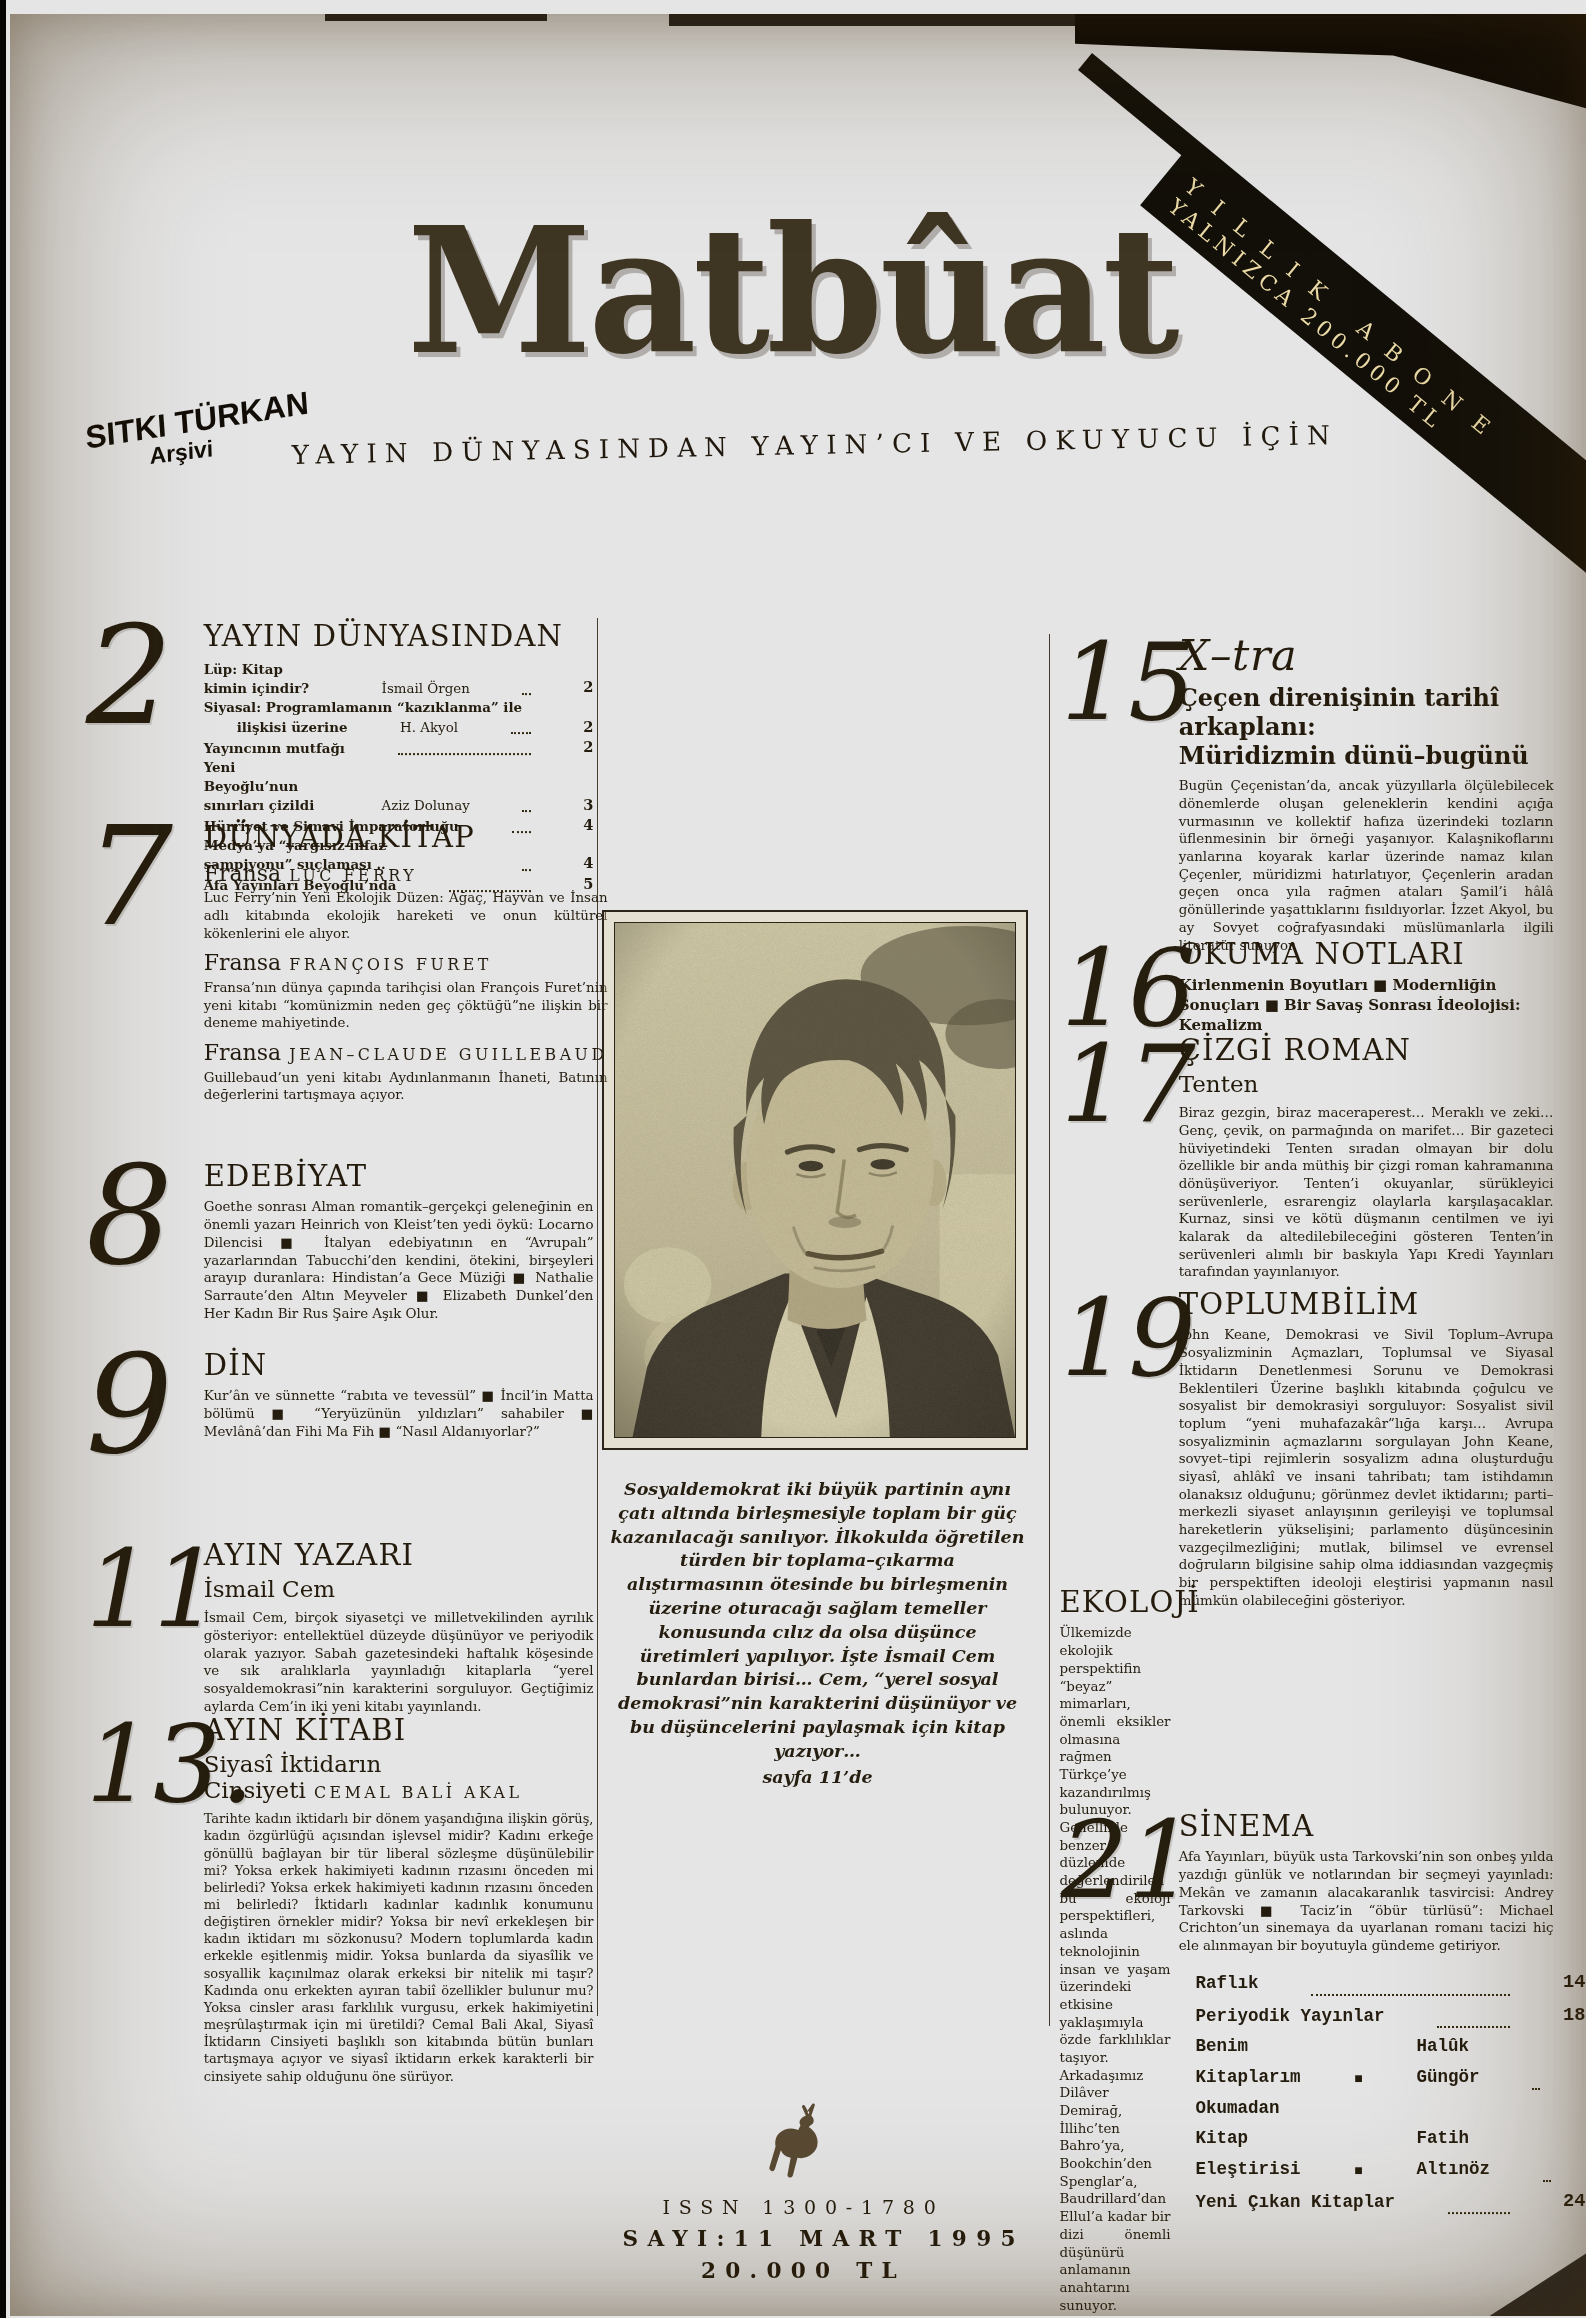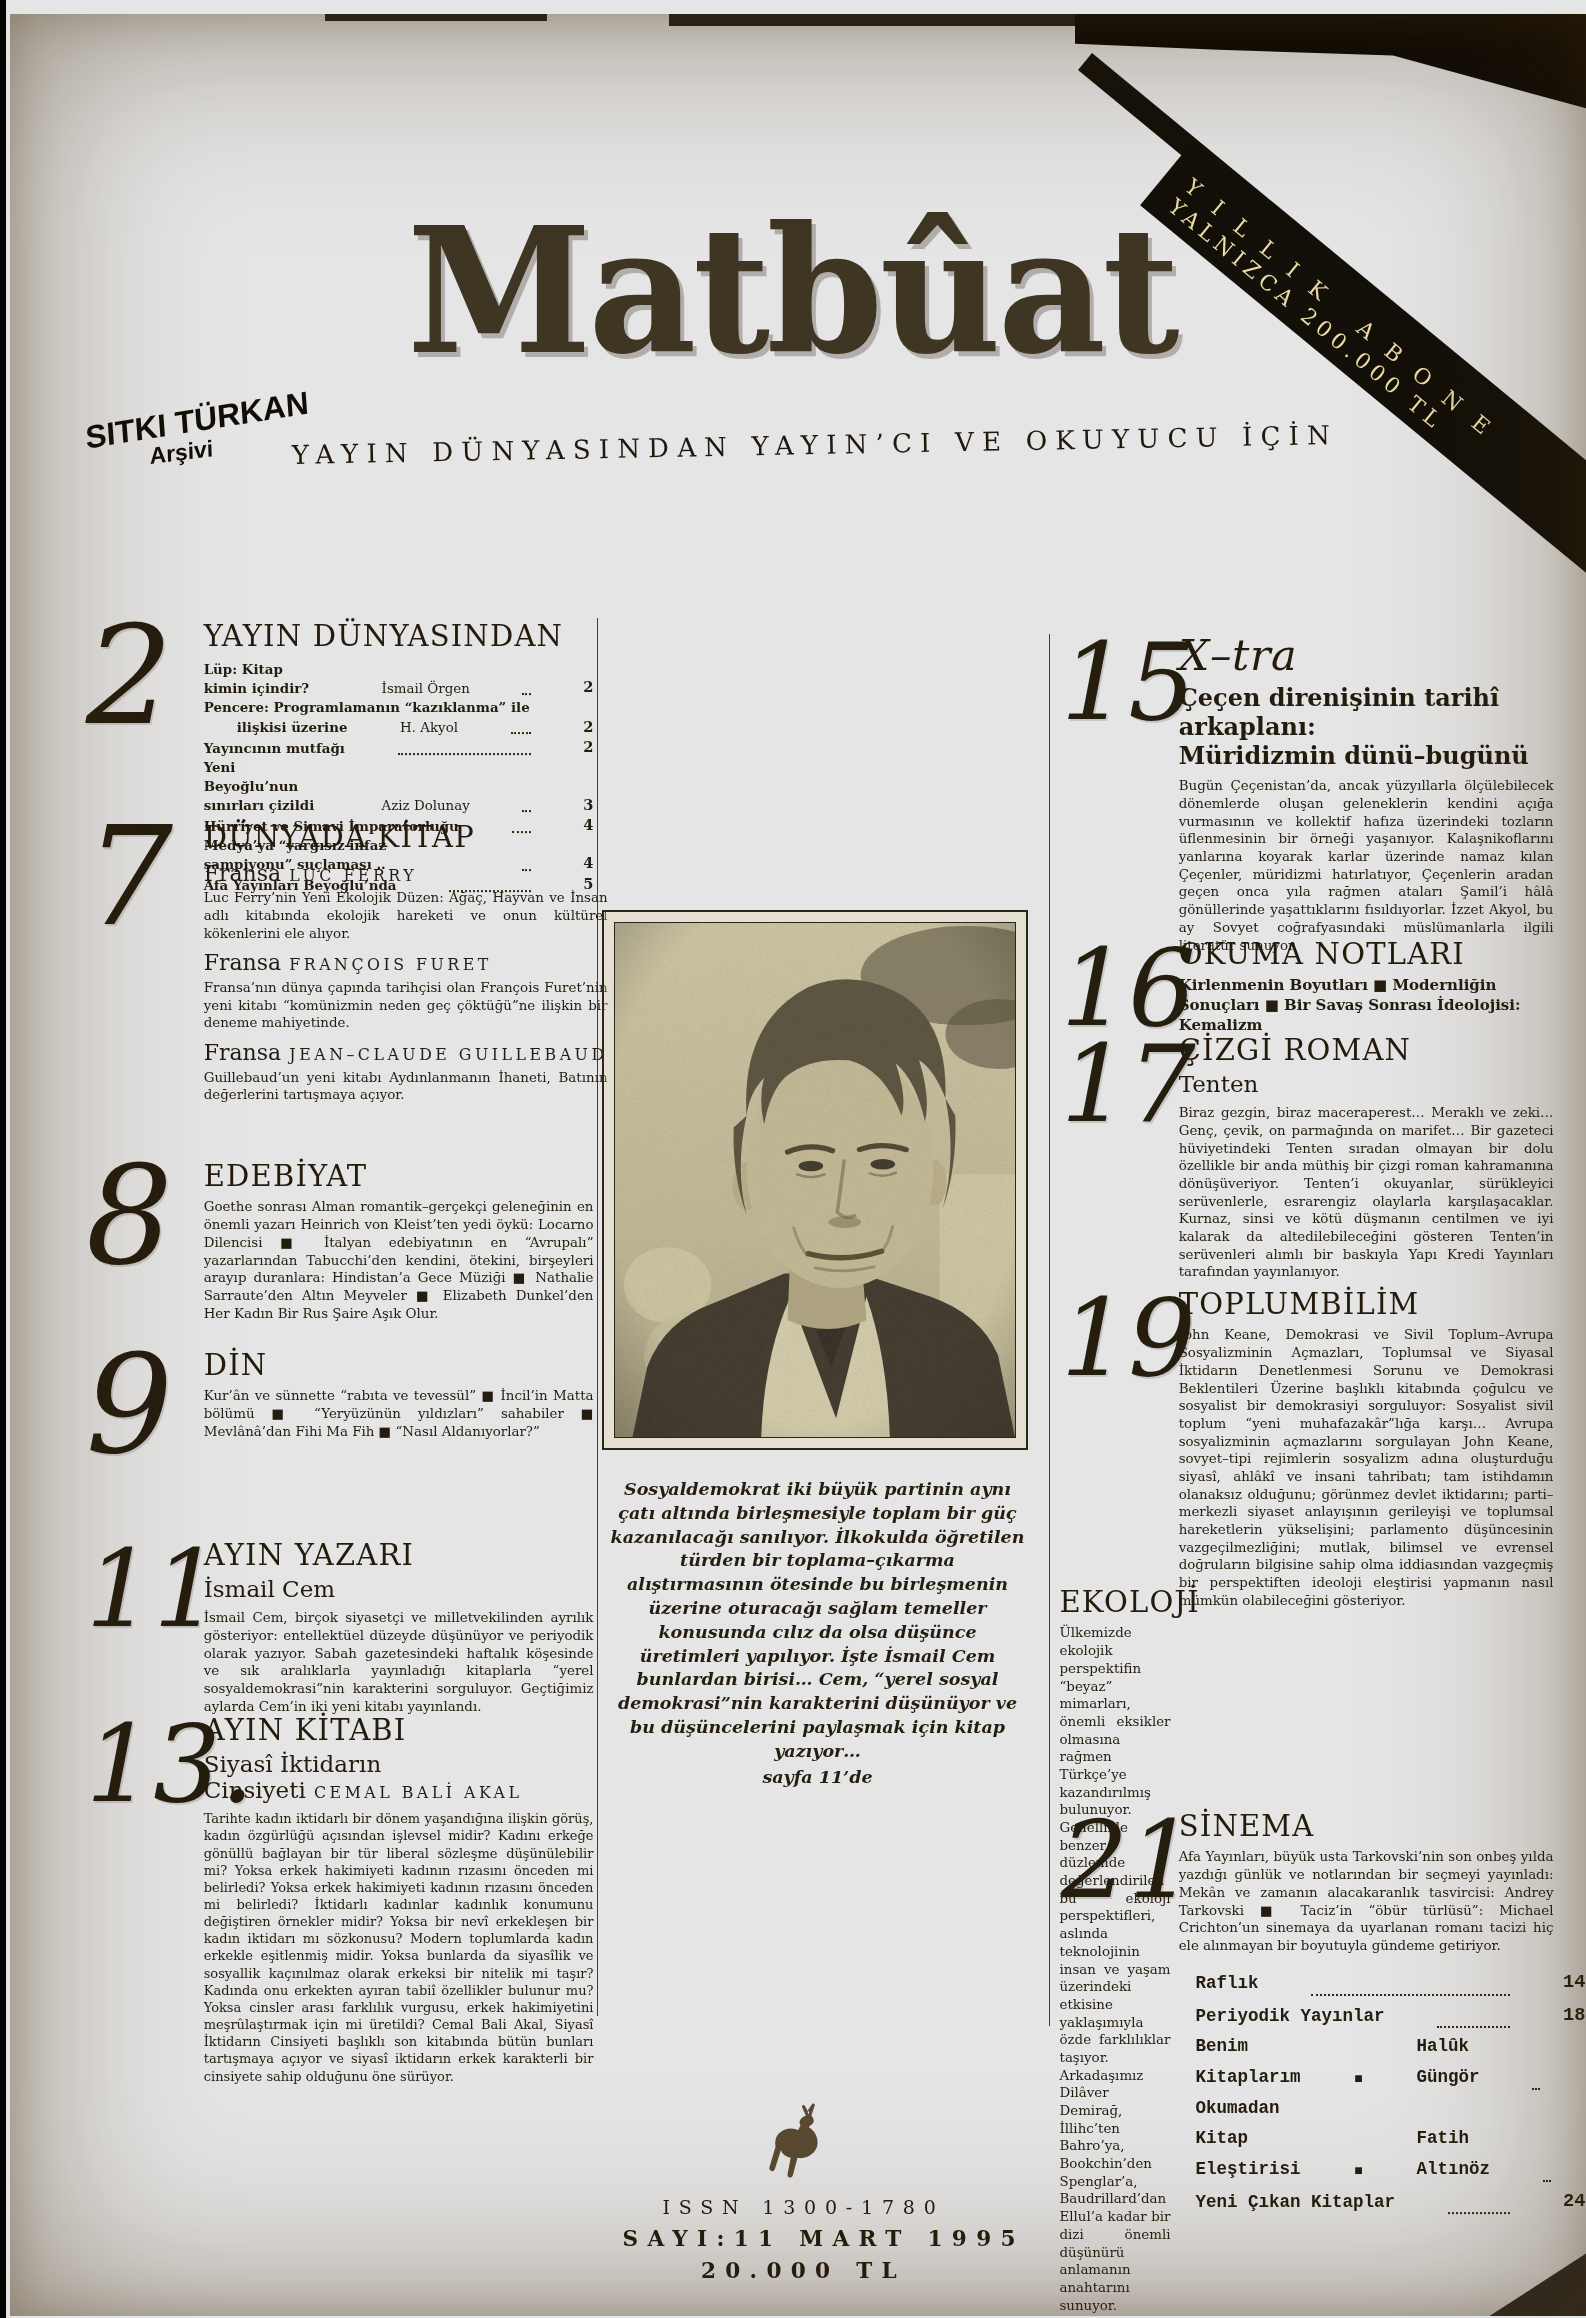--- a/index.html
+++ b/index.html
@@ -130,21 +130,21 @@
       <div>
         <h2 class="sec-title">YAYIN DÜNYASINDAN</h2>
         <div class="toc-rows">
           <div class="toc-row">
             <span>Lüp: Kitap kimin içindir?</span>
             <span class="a">İsmail Örgen</span>
             <span class="dots"></span>
             <span class="pg">2</span>
           </div>
           <div class="toc-row noleader">
-            <span>Pencere: Programlamanın “kazıklanma” ile</span>
+            <span>Siyasal: Programlamanın “kazıklanma” ile</span>
 
           </div>
           <div class="toc-row indent">
             <span>ilişkisi üzerine</span>
             <span class="a">H. Akyol</span>
             <span class="dots"></span>
             <span class="pg">2</span>
           </div>
           <div class="toc-row">
             <span>Yayıncının mutfağı</span>

